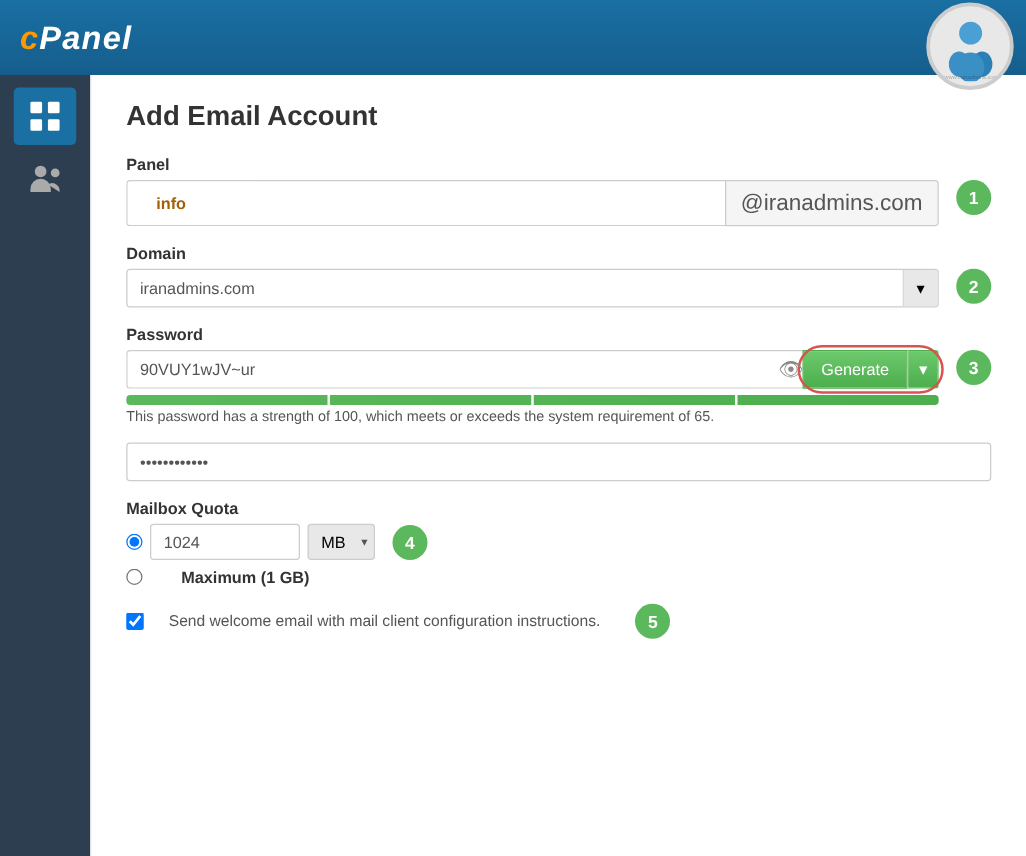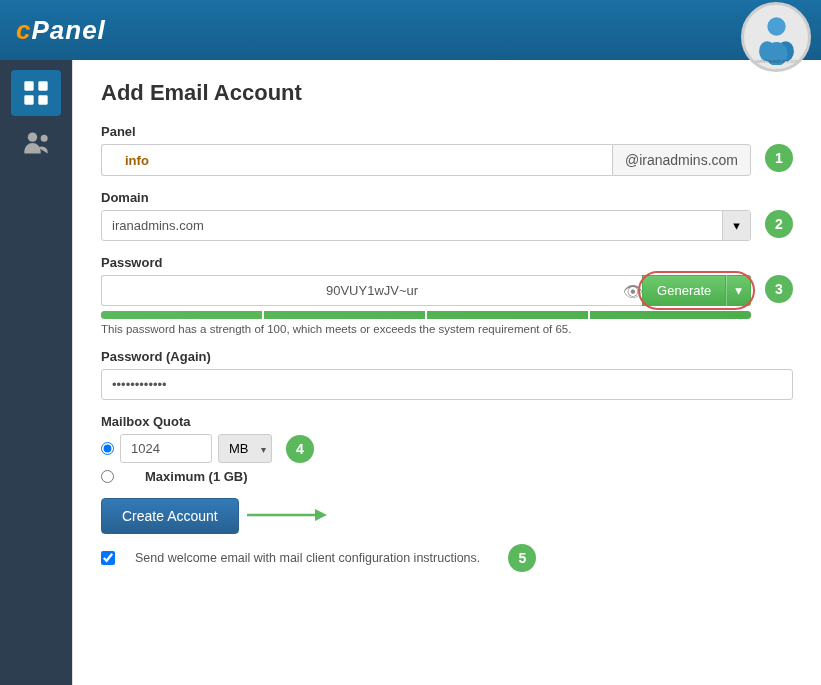--- a/index.html
+++ b/index.html
@@ -127,21 +127,21 @@
       font-size: 13px;
       color: #a16207;
       outline: none;
       border-radius: 3px 0 0 3px;
       font-weight: bold;
     }
     .email-domain {
       background: #f5f5f5;
       border: 1px solid #ccc;
       padding: 7px 12px;
-      font-size: 14px;
+      font-size: 18px;
       color: #555;
       border-radius: 0 3px 3px 0;
       white-space: nowrap;
     }
 
     
     .domain-select {
       width: 100%;
       border: 1px solid #ccc;
       padding: 7px 10px;
@@ -244,21 +244,21 @@
     .password-again-input {
       width: 100%;
       border: 1px solid #ccc;
       padding: 7px 10px;
       font-size: 13px;
       color: #555;
       outline: none;
       border-radius: 3px;
     }
     .quota-input {
-      width: 92px;
+      width: 120px;
       border: 1px solid #ccc;
       padding: 6px 10px;
       font-size: 13px;
       color: #555;
       outline: none;
       border-radius: 3px;
     }
     .quota-unit-wrapper {
       position: relative;
     }
@@ -445,21 +445,21 @@
         </div>
         <div class="badge">2</div>
       </div>
     </div>
 
     <div class="form-group">
       <label class="form-label">Password</label>
       <div class="form-row-with-badge">
         <div class="form-input-area">
           <div class="password-row">
-            <input type="text" class="password-input" style="padding-right: 10px; text-align: center;" value="90VUY1wJV~ur">
+            <input type="text" class="password-input" style="padding-right: 10px;" value="90VUY1wJV~ur">
             <span class="eye-btn" style="right:108px;">👁</span>
             <div class="generate-circle-wrapper">
               <button class="generate-btn">Generate</button>
               <button class="generate-dropdown">▾</button>
               <div class="generate-circle-overlay"></div>
             </div>
           </div>
 
           <div style="position:relative; margin-top:5px;">
             <div class="strength-bar-container">
@@ -472,21 +472,20 @@
               <div style="flex:1;"></div>
             </div>
           </div>
           <div class="strength-text">This password has a strength of 100, which meets or exceeds the system requirement of 65.</div>
         </div>
         <div class="badge">3</div>
       </div>
     </div>
 
     <div class="form-group">
-      <label class="form-label">Password (Again)</label>
       <input type="password" class="password-again-input" placeholder="••••••••••••" value="••••••••••••" style="">
     </div>
 
     <div class="form-group">
       <label class="form-label">Mailbox Quota</label>
       <div style="display:flex; align-items: center; gap:6px;">
         <input type="radio" name="quota" checked="" style="">
         <input type="text" class="quota-input" value="1024" style="">
         <div class="quota-unit-wrapper">
           <select class="quota-unit-select">
@@ -496,29 +495,20 @@
           <span class="quota-unit-arrow">▾</span>
         </div>
         <div class="badge">4</div>
       </div>
       <div class="quota-radio-row">
         <input type="radio" name="quota" style="">
         <span class="quota-max-label">Maximum (1 GB)</span>
       </div>
     </div>
 
-    <div style="display:flex; align-items:center; margin-bottom:10px;">
-      <button class="create-btn">Create Account</button>
-      <span class="green-arrow">
-        <svg width="80" height="20" viewBox="0 0 80 20">
-          <line x1="0" y1="10" x2="68" y2="10" stroke="#5cb85c" stroke-width="2.5"></line>
-          <polygon points="68,4 80,10 68,16" fill="#5cb85c"></polygon>
-        </svg>
-      </span>
-    </div>
 
     <div class="welcome-row">
       <input type="checkbox" checked="" style="">
       <span class="welcome-label">Send welcome email with mail client configuration instructions.</span>
       <div class="badge">5</div>
     </div>
 
   </div>
 </div>
 

